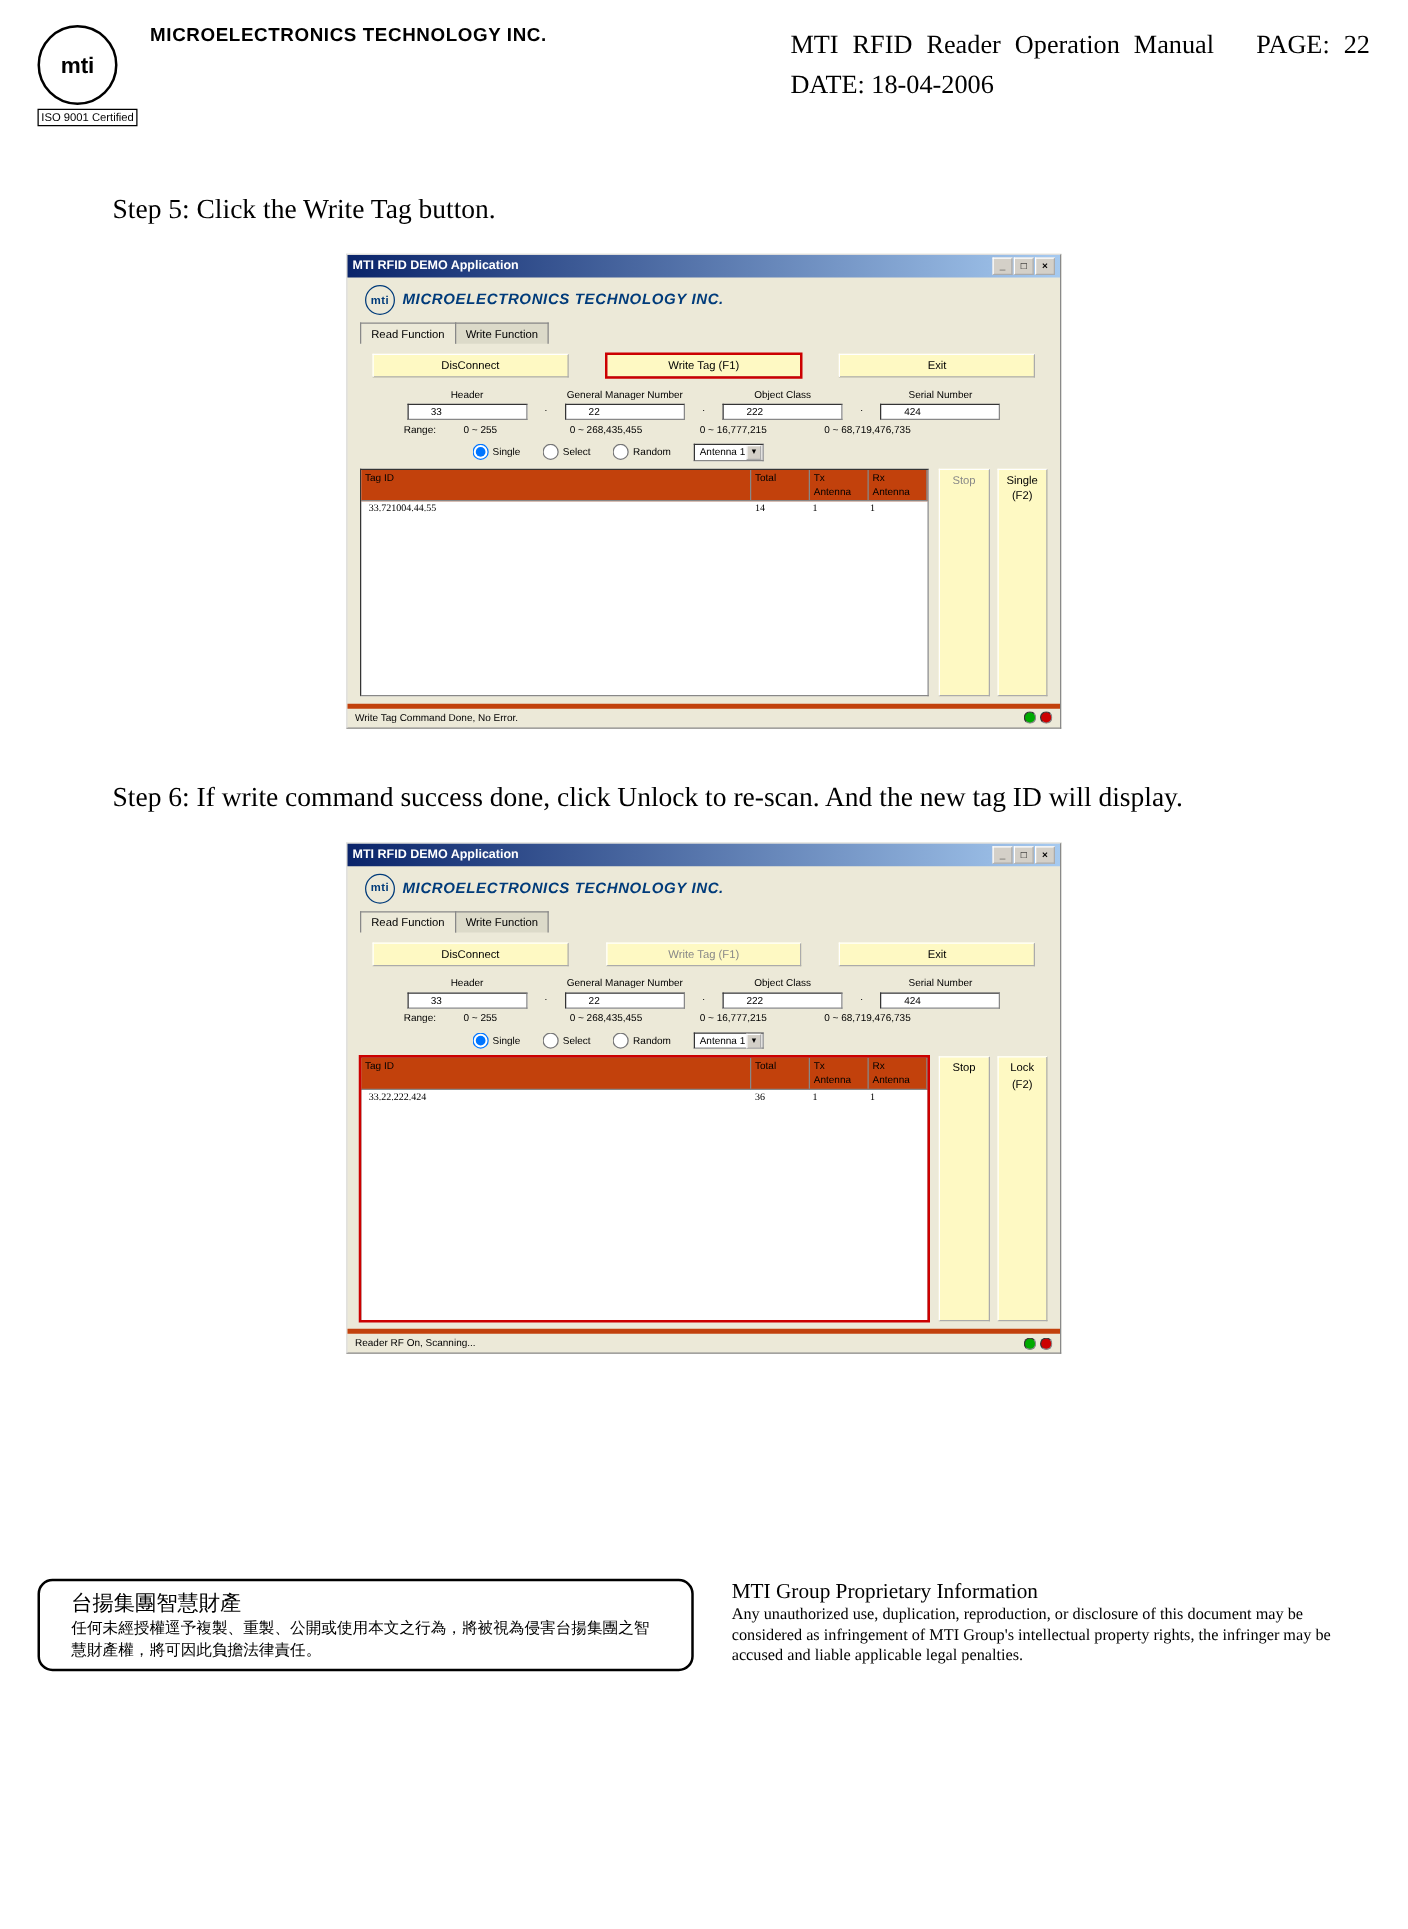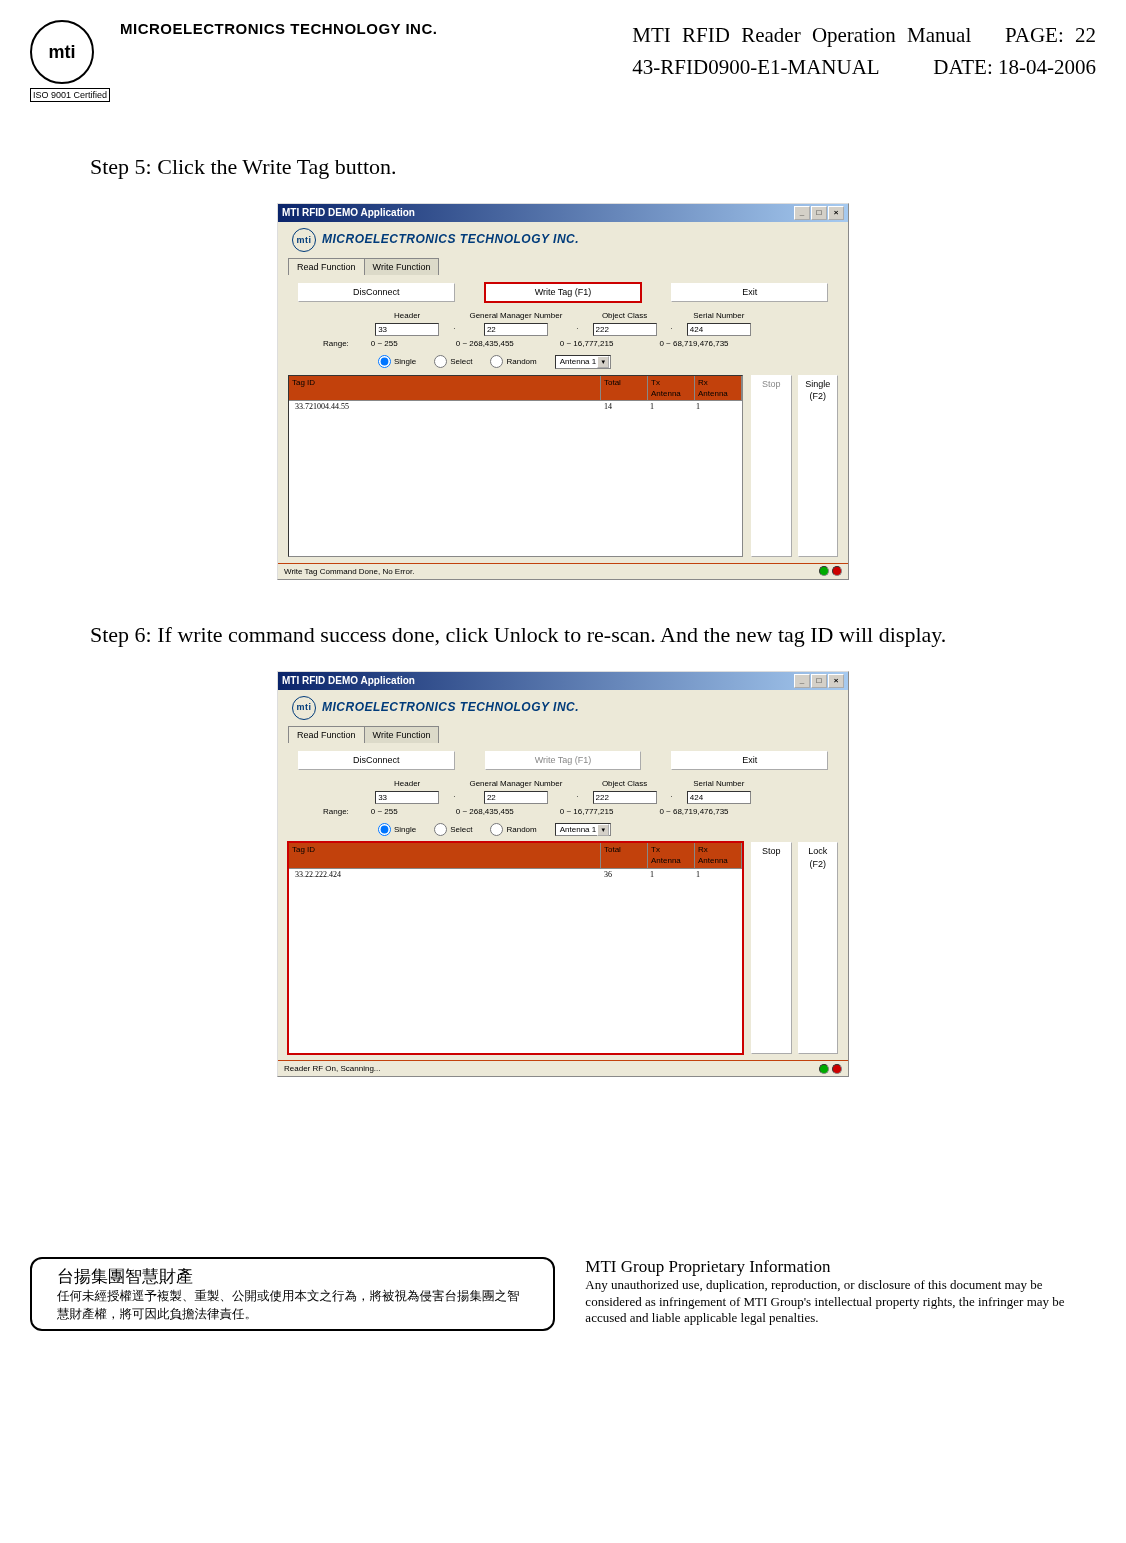--- a/index.html
+++ b/index.html
@@ -128,21 +128,21 @@
   }
   .tab.active { background: #dcdac9; position: relative; z-index: 1; }
   .button-row {
     display: flex;
     justify-content: space-around;
     padding: 8px 20px;
     gap: 30px;
   }
   .winbtn {
     border: 1px outset #fff;
-    background: #ffffff;
+    background: #fef9c3;
     padding: 2px 4px;
     font-size: 9px;
     text-align: center;
     flex: 1;
   }
   .winbtn.disabled { color: #888; }
   .highlight-red { outline: 2px solid #c00; outline-offset: -1px; }
   .field-row {
     display: flex;
     justify-content: center;
@@ -154,21 +154,21 @@
   .field-col {
     display: flex;
     flex-direction: column;
     align-items: center;
     gap: 2px;
   }
   .field-col input {
     width: 58px;
     font-size: 8px;
     border: 1px inset #888;
-    padding: 1px 2px;
+    padding: 1px 18px;
   }
   .dot { align-self: flex-end; padding-bottom: 4px; }
   .range-row {
     display: flex;
     gap: 14px;
     padding: 2px 45px 6px;
     font-size: 8px;
   }
   .range-row span:first-child { margin-right: 8px; }
   .radio-row {
@@ -226,21 +226,21 @@
     padding: 0 3px;
   }
   .lv-row div { padding: 0 3px; font-family: Liberation Serif, serif; }
   .side-btns {
     display: flex;
     flex-direction: row;
     gap: 6px;
     width: 87px;
   }
   .statusbar {
-    border-top: 1px solid #c2410c;
+    border-top: 4px solid #c2410c;
     display: flex;
     justify-content: space-between;
     align-items: center;
     padding: 2px 6px;
     font-size: 8px;
   }
   .status-dots { display: flex; gap: 3px; }
   .dot-green { width: 8px; height: 8px; border-radius: 50%; background: #0a0; border: 1px inset #888; }
   .dot-red { width: 8px; height: 8px; border-radius: 50%; background: #c00; border: 1px inset #888; }
   .footer {
@@ -277,21 +277,20 @@
     <div>
       <div class="company-name-en">MICROELECTRONICS TECHNOLOGY INC.</div>
     </div>
   </div>
   <div class="header-right">
     <div class="line1">
       <span>MTI RFID Reader Operation Manual</span>&nbsp;&nbsp;
       <span>PAGE: 22</span>
     </div>
     <div class="line2">
-      <span>43-RFID0900-E1-MANUAL</span>
       <span>DATE: 18-04-2006</span>
     </div>
   </div>
 </div>
 
 <div class="content">
 
   <div>Step 5: Click the Write Tag button.</div>
 
   <div class="app-window">

